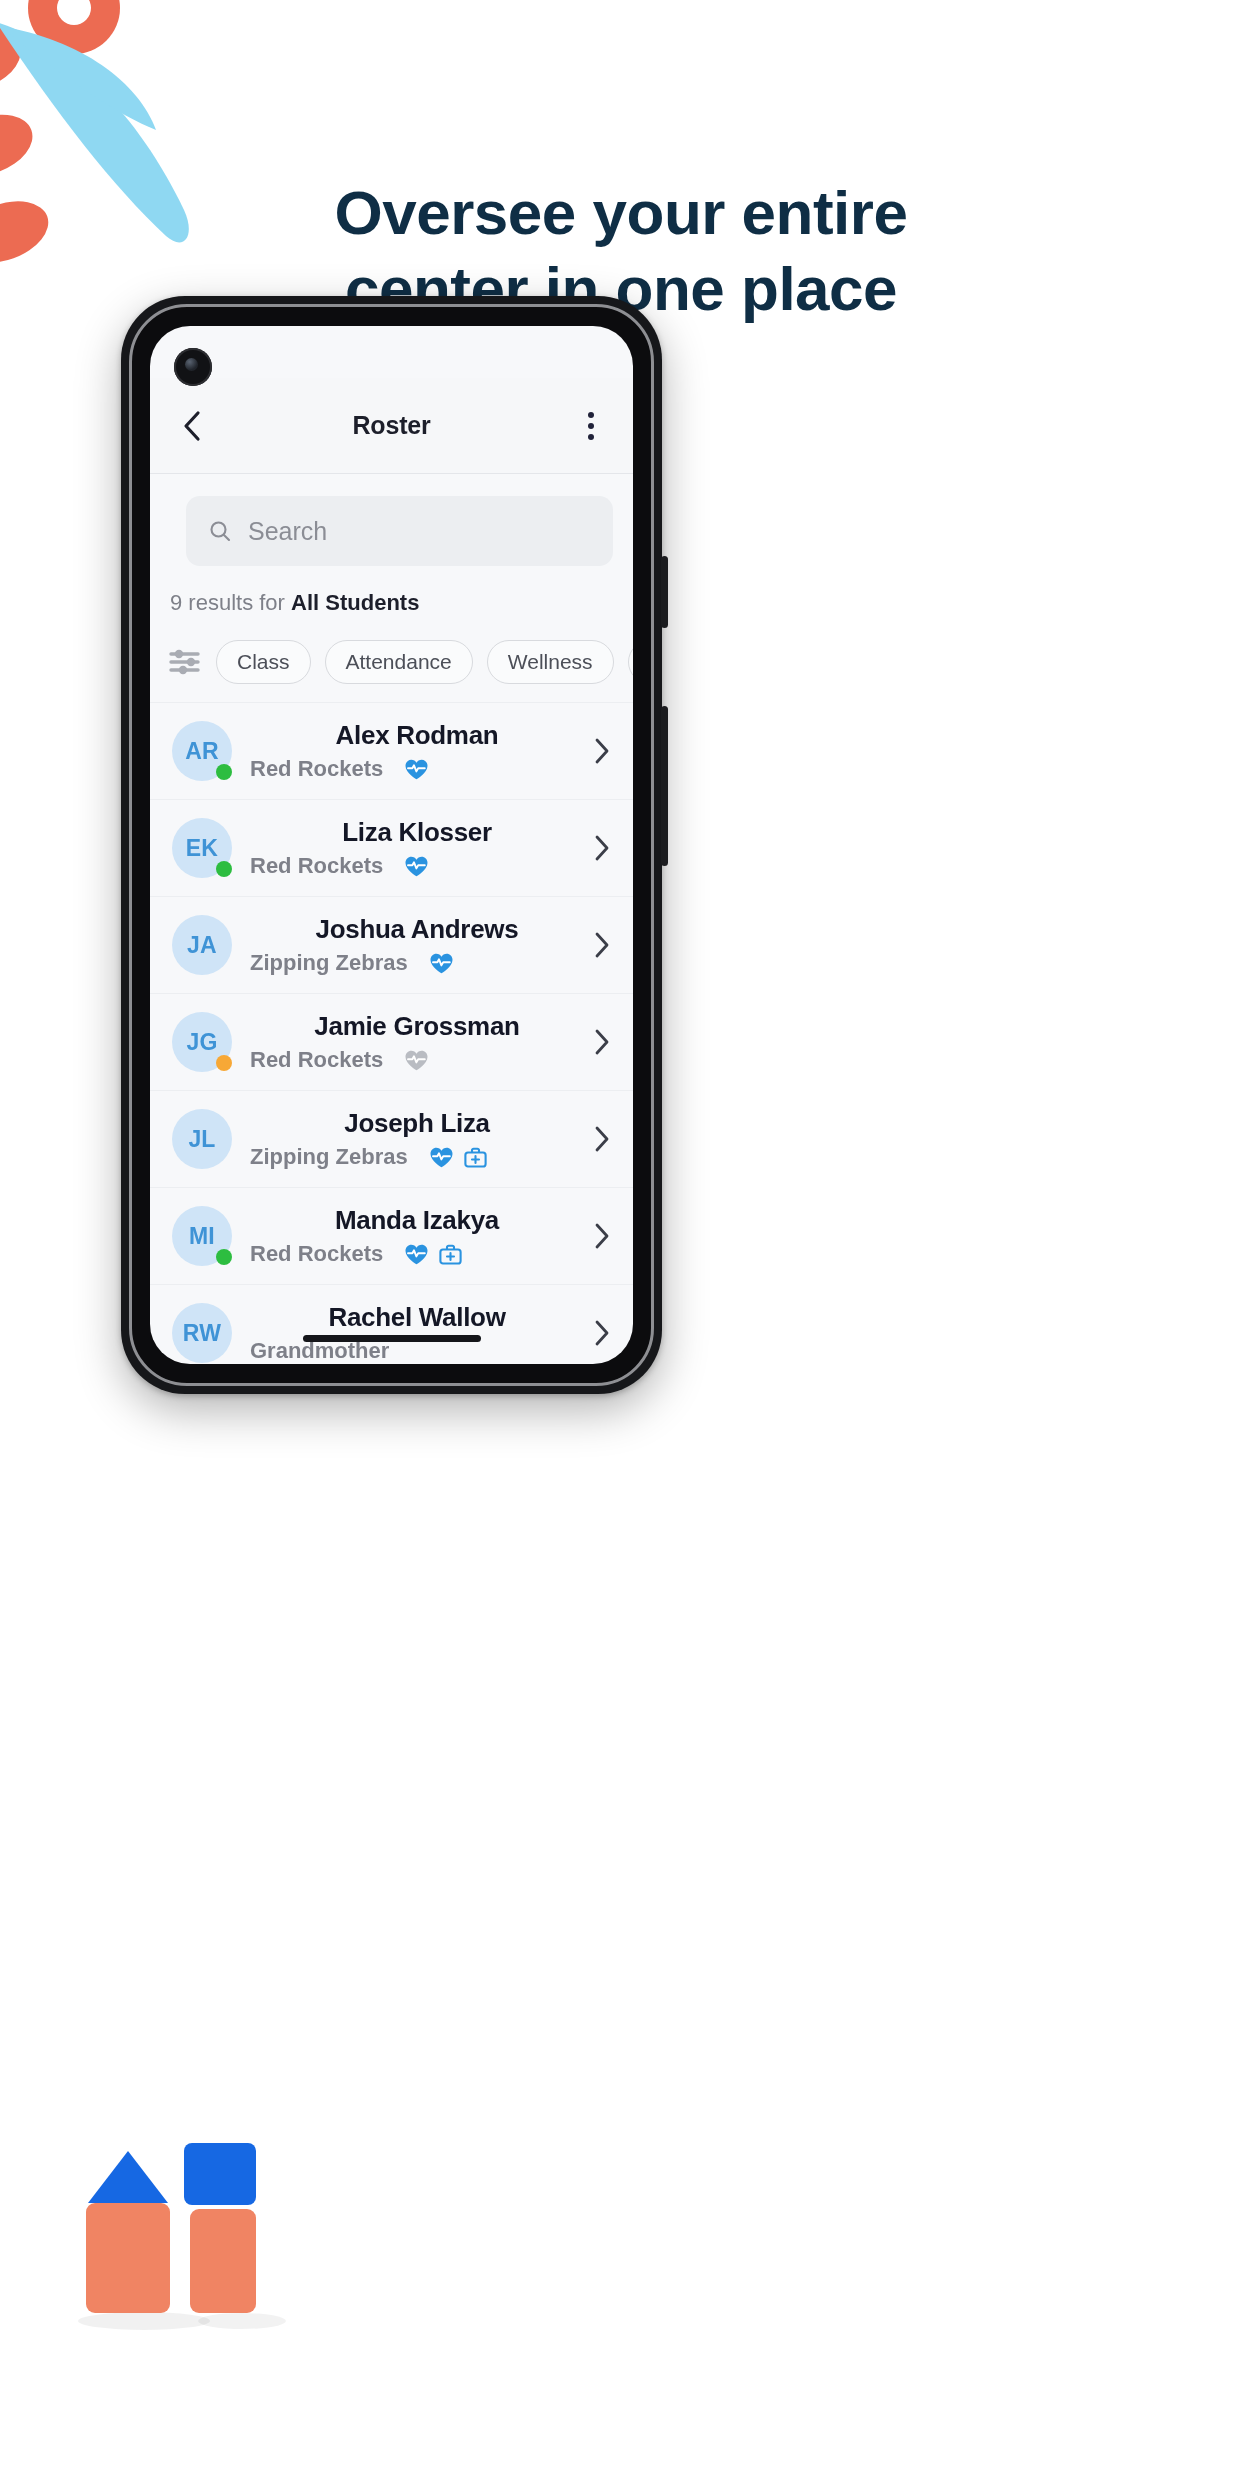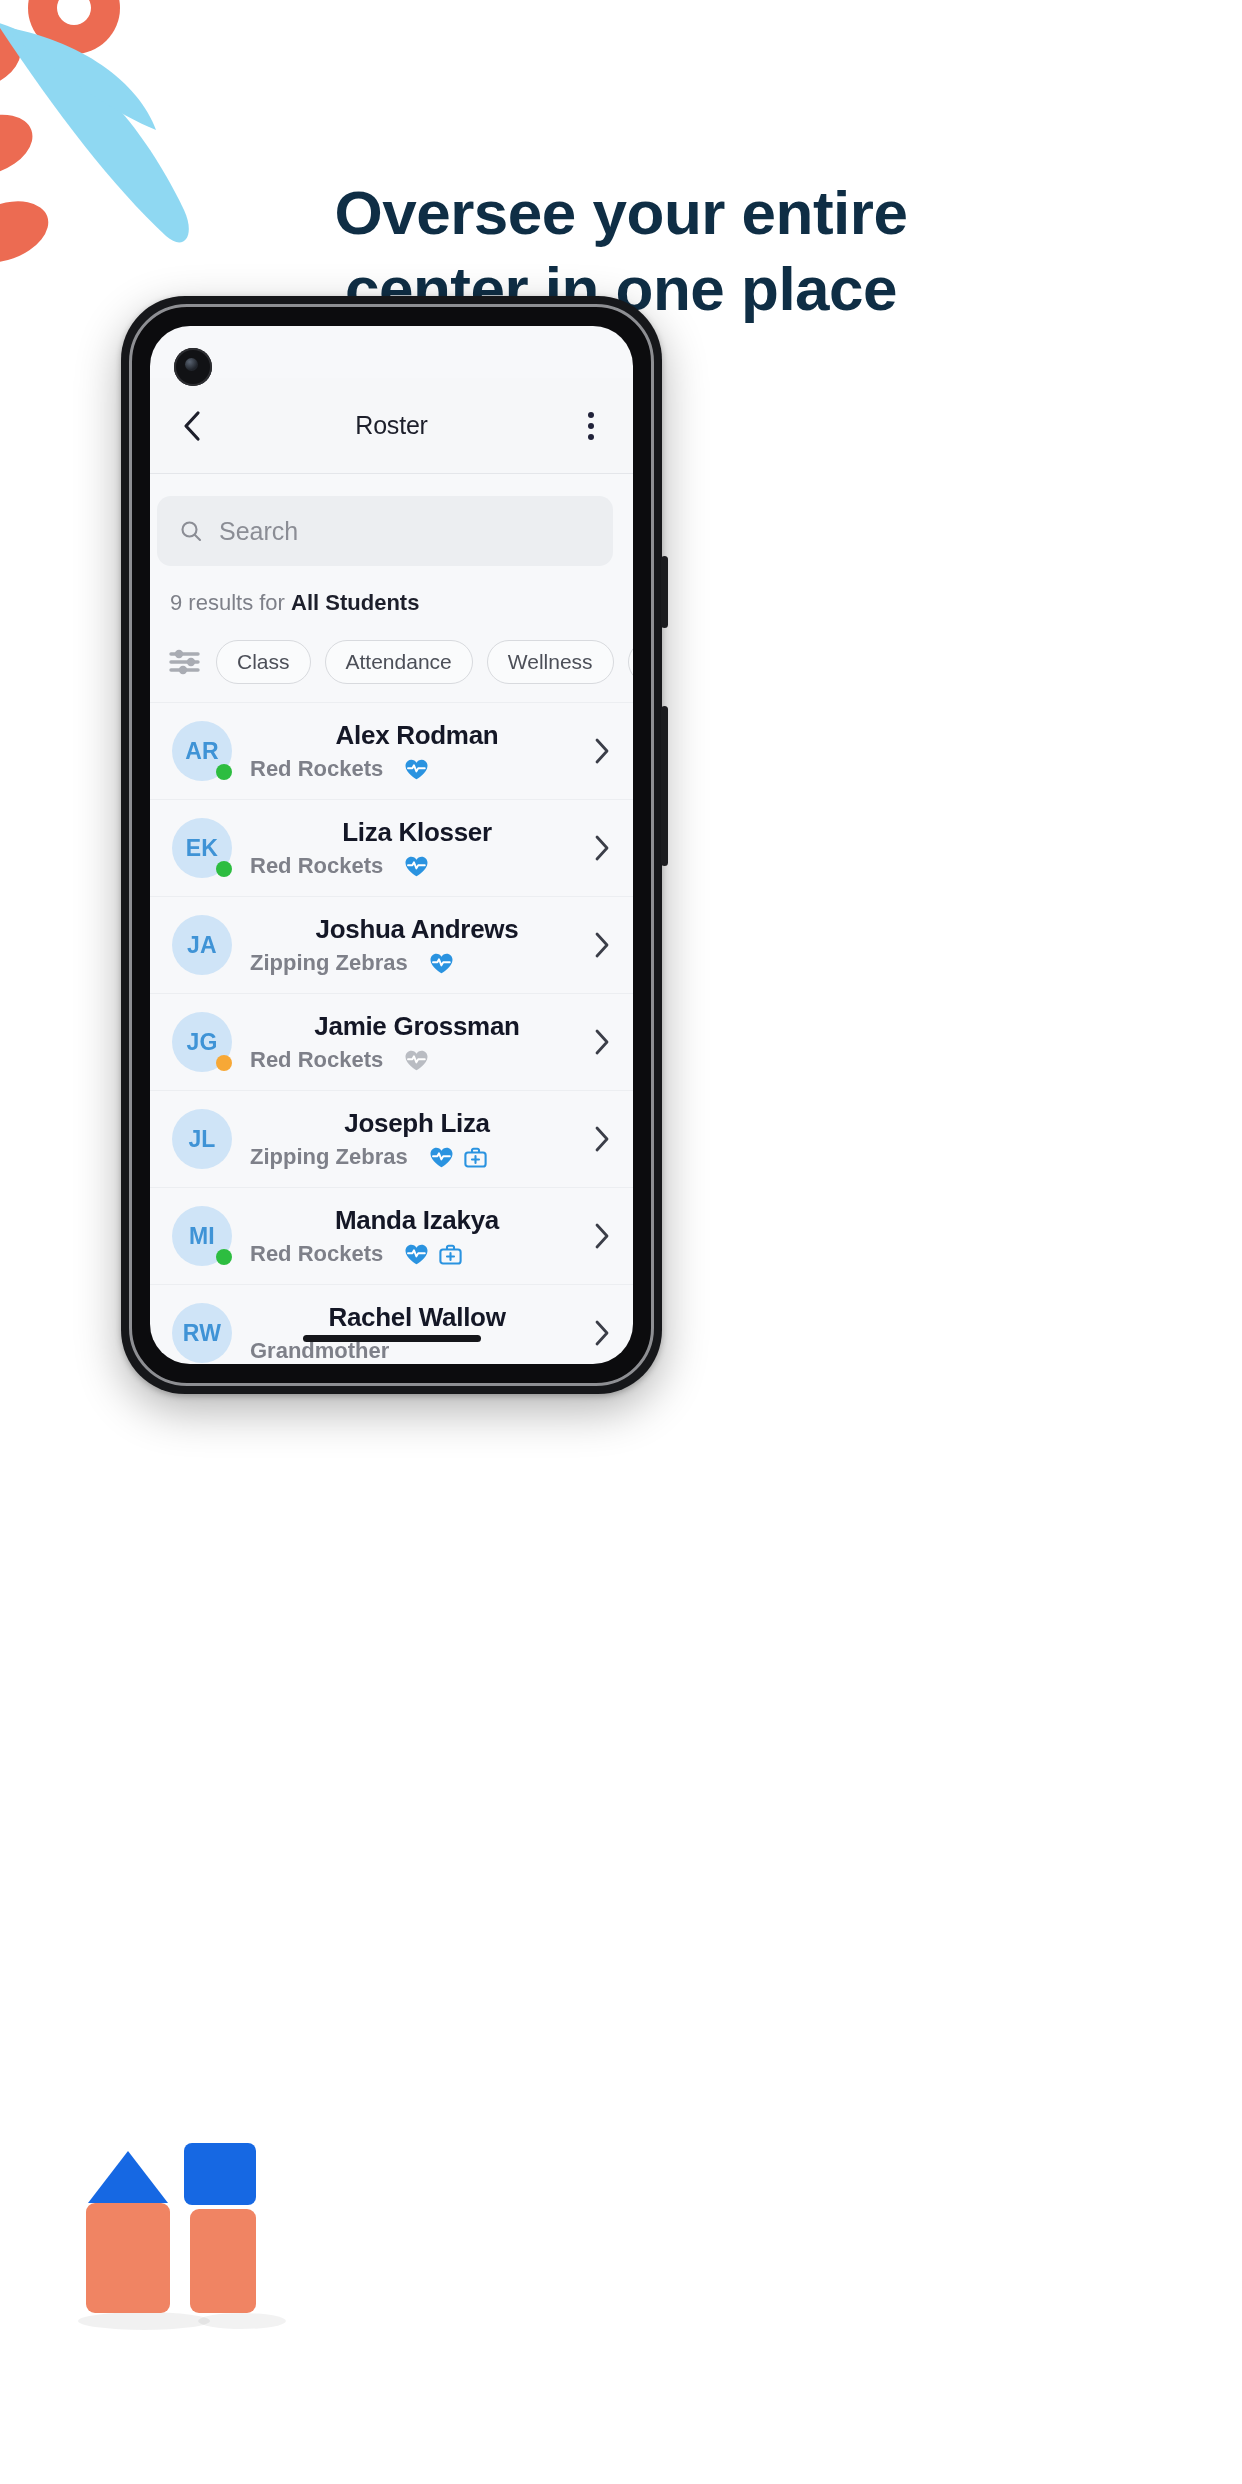--- a/index.html
+++ b/index.html
@@ -117,41 +117,41 @@
   }
   .nav-back {
     width: 40px; height: 40px;
     display: flex; align-items: center; justify-content: center;
   }
   .nav-title {
     position: absolute;
     left: 0; right: 0;
     text-align: center;
     font-size: 25px;
-    font-weight: normal;
+    font-weight: bold;
     color: #1d1f2b;
     letter-spacing: -0.2px;
   }
   .nav-kebab {
     margin-left: auto;
     width: 40px; height: 40px;
     display: flex; flex-direction: column;
     align-items: center; justify-content: center;
     gap: 5px;
     z-index: 3;
   }
   .nav-kebab i {
     display: block;
     width: 6px; height: 6px;
     border-radius: 50%;
     background: #20223a;
   }
 
   
-  .search-wrap { padding: 22px 20px 0 7px; }
+  .search-wrap { padding: 22px 20px 0 36px; }
   .search-box {
     height: 70px;
     background: #eceef1;
     border-radius: 14px;
     display: flex;
     align-items: center;
     padding: 0 22px;
     gap: 16px;
   }
   .search-text {

